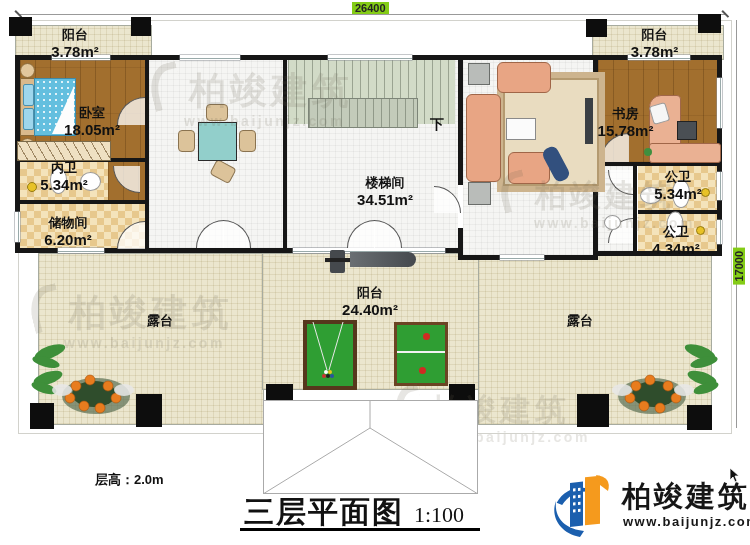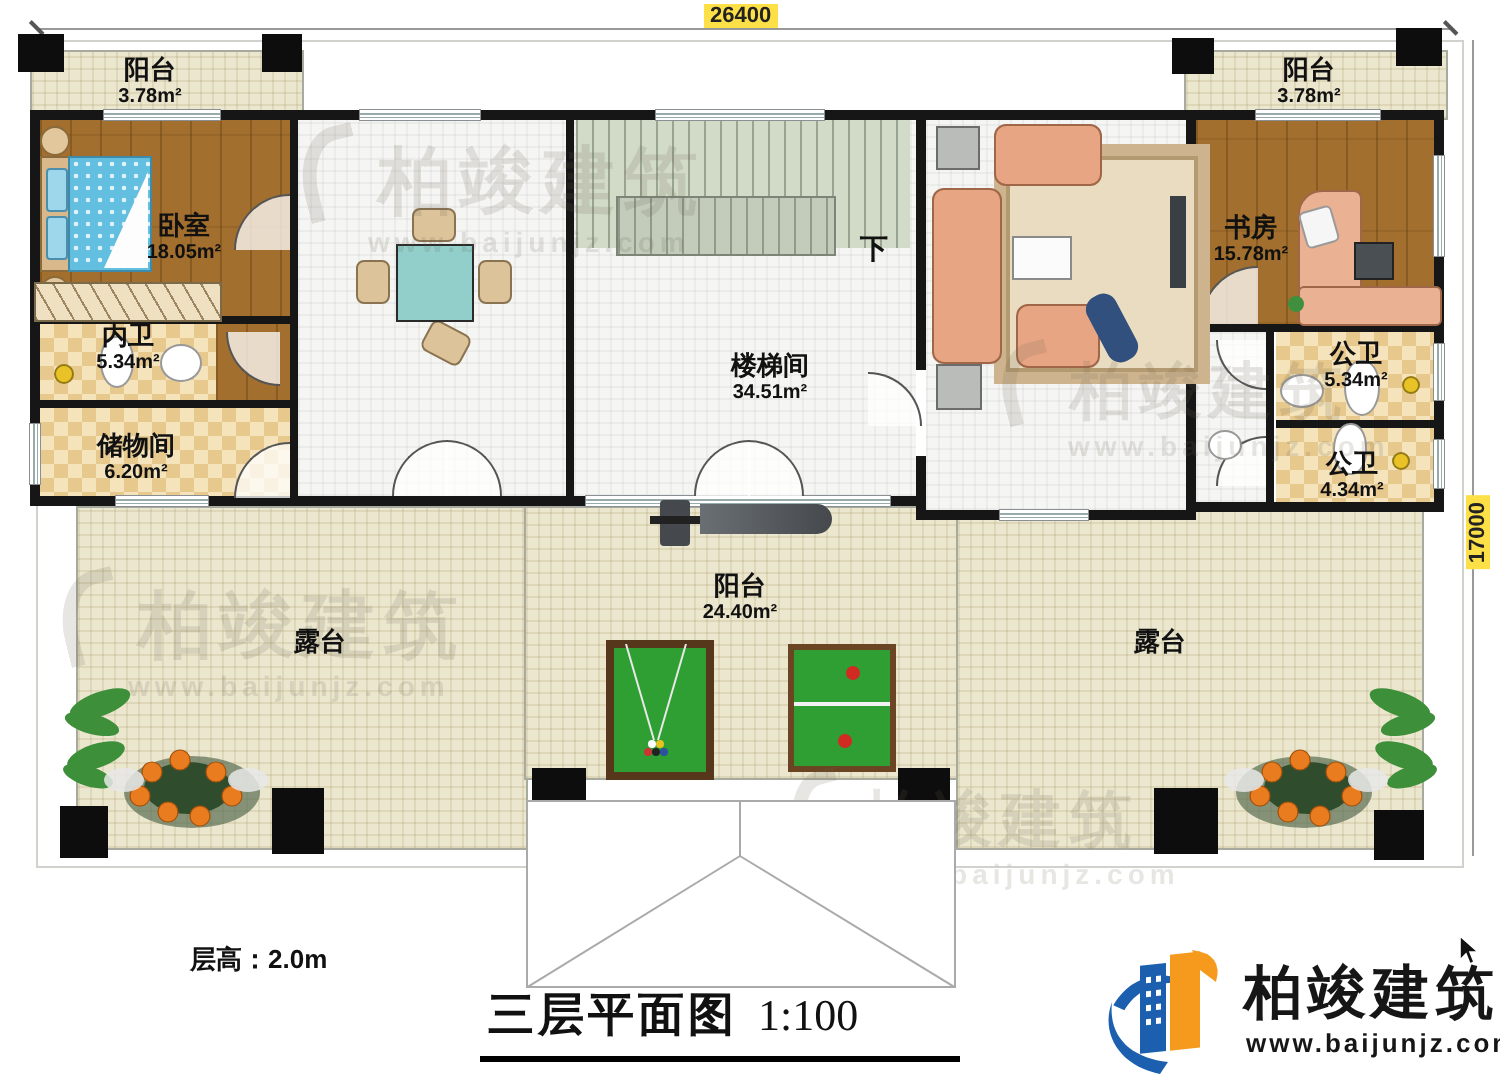--- a/index.html
+++ b/index.html
@@ -30,37 +30,37 @@
   .winv{position:absolute;background:linear-gradient(90deg,#fff 34%,#9aa 34% 48%,#fff 48% 66%,#9aa 66% 80%,#fff 80%);box-shadow:0 0 0 .5px #8a8f94;}
   .door{position:absolute;border-top:1.5px solid #555;border-left:1.5px solid #555;
         border-radius:100% 0 0 0;background:rgba(255,255,255,.75);}
   .door.fliph{border-left:none;border-right:1.5px solid #555;border-radius:0 100% 0 0;}
   .door.flipv{border-top:none;border-bottom:1.5px solid #555;border-radius:0 0 0 100%;}
   .thin{position:absolute;border:1px solid #a7ab9f;}
   .eaves{position:absolute;border:1px solid #d2d2cc;}
   
   .rlabel{position:absolute;text-align:center;line-height:1.15;pointer-events:none;}
   .rname{font-size:13px;font-weight:700;}
-  .rarea{font-size:10px;font-weight:700;}
+  .rarea{font-size:15px;font-weight:700;}
   .down-lbl{position:absolute;font-size:14px;font-weight:700;}
   
   .wm{position:absolute;color:rgba(104,98,80,.16);pointer-events:none;line-height:1;}
   .wm-top{display:flex;align-items:flex-end;gap:8px;}
   .wm-icon{width:24px;height:38px;border-left:7px solid currentColor;border-top:7px solid currentColor;
            border-radius:70% 0 0 0;transform:rotate(-14deg);}
   .wm-brand{font-size:37px;font-weight:700;letter-spacing:4px;}
   .wm-url{font-size:14px;font-weight:700;letter-spacing:2.5px;margin-top:5px;margin-left:34px;}
   .wm.small .wm-brand{font-size:31px;} .wm.small .wm-icon{height:32px;width:20px;}
   
   .dimline{position:absolute;background:#999;}
-  .dimtext{position:absolute;font-size:11px;font-weight:700;color:#222;background:#fde047;padding:0 3px;}
+  .dimtext{position:absolute;font-size:11px;font-weight:700;color:#222;background:#84cc16;padding:0 3px;}
   .tick{position:absolute;width:9px;height:1.5px;background:#555;transform:rotate(45deg);}
   
   .foot-line{position:absolute;font-size:13px;font-weight:700;color:#111;}
-  .title-cn{font-size:23px;font-weight:700;letter-spacing:2px;text-align:center;}
+  .title-cn{font-size:30px;font-weight:700;letter-spacing:2px;text-align:center;}
   .title-scale{font-size:22px;font-weight:400;margin-left:10px;font-family:Liberation Serif, serif;}
   .title-wrap{position:absolute;display:flex;align-items:baseline;}
   .title-rule{position:absolute;background:#000;height:3px;}
   .logo-brand{position:absolute;font-size:29px;font-weight:900;letter-spacing:3px;color:#161616;}
   .logo-url{position:absolute;font-size:13px;font-weight:700;letter-spacing:1.5px;color:#161616;}
   
   .chair{position:absolute;background:#dcc39a;border:1px solid #8a7350;border-radius:4px;}
   .gamegreen{position:absolute;background:var(--green);}
 </style>
 </head>

